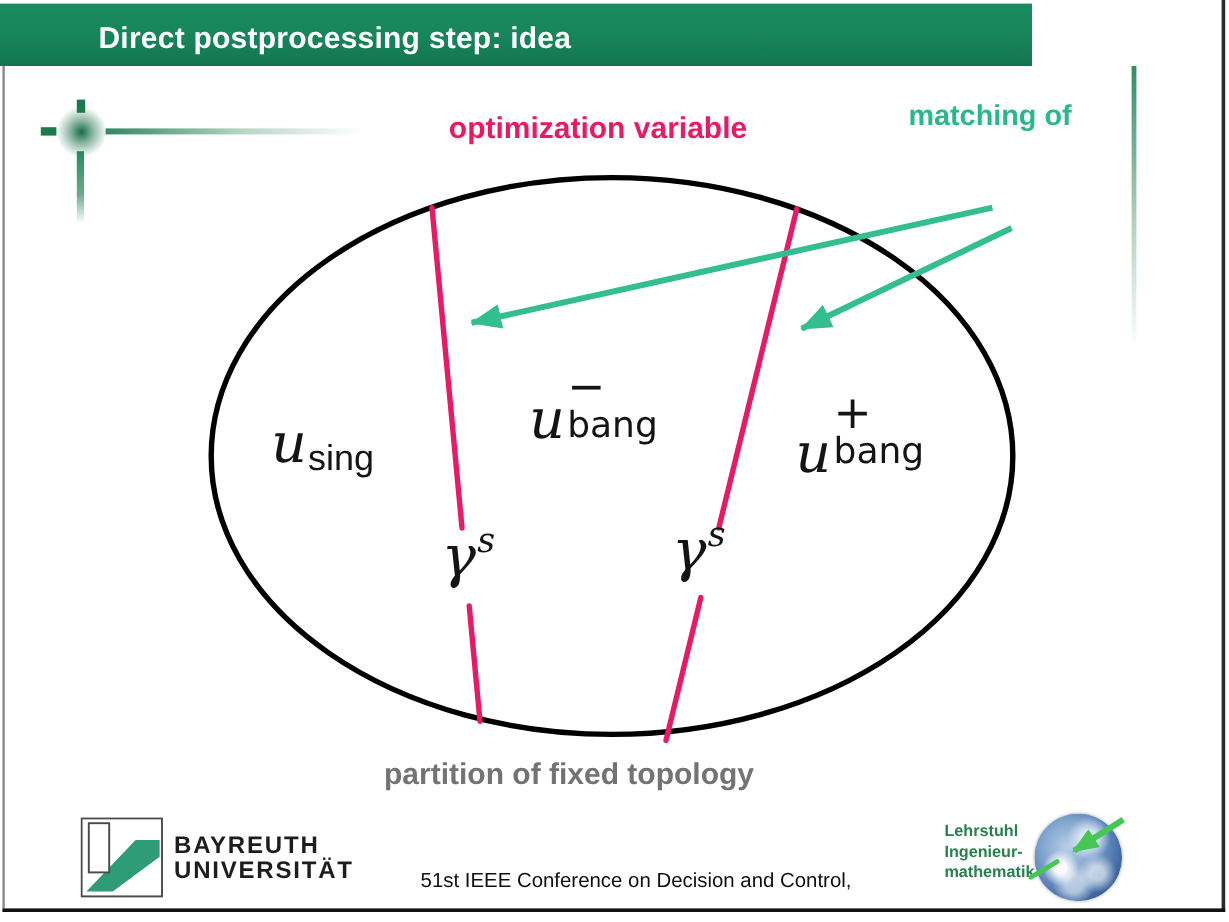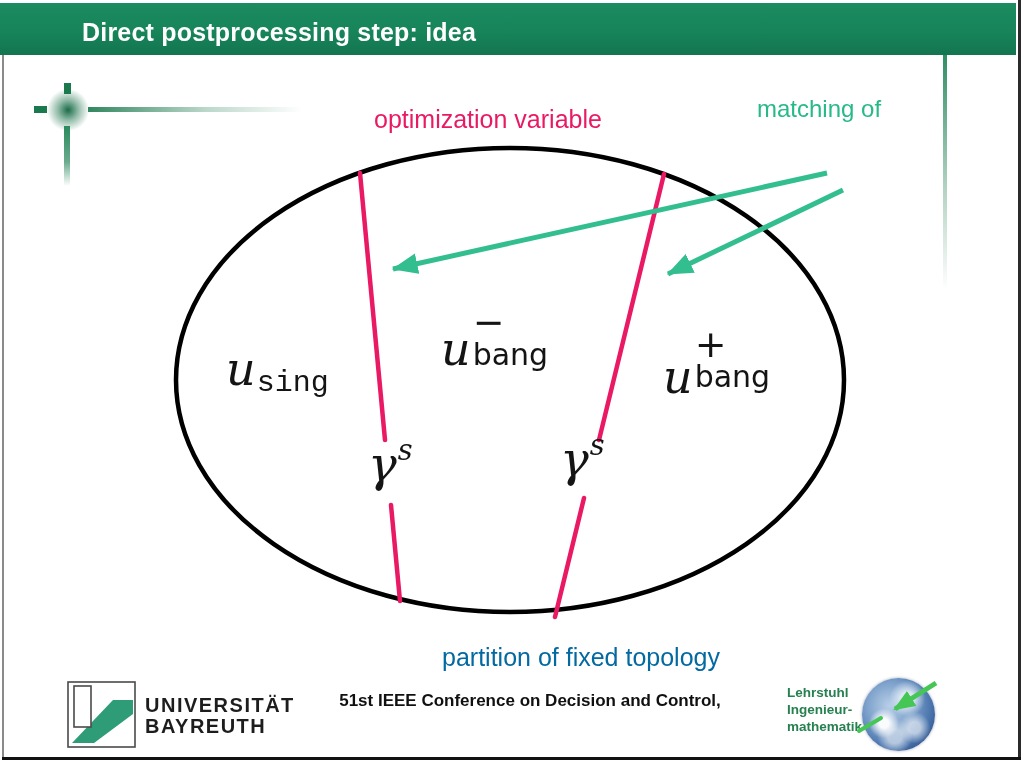--- a/index.html
+++ b/index.html
@@ -2,21 +2,21 @@
 <html><head>
 <meta charset="utf-8">
 <style>
   html,body{margin:0;padding:0;background:#fff;}
   .slide{
     position:relative;width:1024px;height:768px;background:#fff;overflow:hidden;
     font-family:"Liberation Sans",sans-serif;
   }
   
   .header-bar{
-    position:absolute;left:0;top:3px;width:1016px;height:52px;
+    position:absolute;left:0;top:3px;width:860px;height:52px;
     background:linear-gradient(180deg,#1c8b60 0%,#17845a 55%,#137550 100%);
   }
   .header-title{
     position:absolute;left:82px;top:15px;font-size:25px;font-weight:bold;color:#ffffff;
     letter-spacing:.2px;
   }
   
   .border-left{position:absolute;left:2px;top:55px;width:2px;height:702px;background:#8a8a8a;}
   .border-right{position:absolute;left:1018px;top:0;width:3px;height:760px;background:#2b2b2b;}
   .border-bottom{position:absolute;left:2px;top:757px;width:1019px;height:3px;background:#111;}
@@ -29,49 +29,49 @@
     background:radial-gradient(circle,rgba(14,100,62,.95) 0%,rgba(22,110,70,.45) 34%,rgba(255,255,255,0) 68%);}
   .ch-top-dash{position:absolute;left:64px;top:83px;width:7px;height:11px;background:#1a7a4e;}
   .ch-left-dash{position:absolute;left:34px;top:106px;width:13px;height:7px;background:#1a7a4e;}
   .ch-down-line{position:absolute;left:64px;top:126px;width:6px;height:60px;
     background:linear-gradient(180deg,#2a8a5c 0%,#6aab8d 60%,rgba(255,255,255,0) 100%);}
   .ch-right-line{position:absolute;left:88px;top:107px;width:214px;height:5px;
     background:linear-gradient(90deg,rgba(27,122,77,.9) 0%,rgba(120,175,150,.5) 55%,rgba(255,255,255,0) 100%);}
   
   .diagram-svg{position:absolute;left:0;top:0;width:1024px;height:768px;}
   
-  .lbl{position:absolute;font-weight:normal;margin-top:12px;}
+  .lbl{position:absolute;font-weight:bold;}
   .lbl-optimization{left:374px;top:93px;font-size:25px;color:#e91a63;}
   .lbl-matching{left:757px;top:82px;font-size:24px;color:#27b98a;line-height:30px;}
-  .lbl-partition{left:320px;top:631px;width:400px;text-align:right;font-size:25px;color:#0369a1;}
+  .lbl-partition{left:320px;top:631px;width:400px;text-align:left;font-size:25px;color:#737373;}
   
   .math{position:absolute;color:#141414;display:flex;align-items:flex-start;
     font-family:"DejaVu Serif",serif;font-style:italic;}
   .math .base{font-size:46px;line-height:1;}
-  .math .subonly{font-family:Liberation Mono, monospace;font-style:normal;font-size:30px;
+  .math .subonly{font-family:Liberation Sans, sans-serif;font-style:normal;font-size:30px;
     line-height:1;align-self:flex-end;margin:0 0 -6px 1px;}
   .supsub{display:inline-flex;flex-direction:column;align-items:flex-start;margin-left:2px;}
   .supsub .sup{font-family:"DejaVu Sans",sans-serif;font-style:normal;font-size:38px;line-height:.75;}
   .supsub .sub{font-family:"DejaVu Sans",sans-serif;font-style:normal;font-size:30px;line-height:1;margin-top:3px;}
   .math-using{left:226px;top:346px;}
   .math-ubangminus{left:441px;top:308px;}
   .math-ubangminus .base{margin-top:18px;}
   .math-ubangplus{left:663px;top:330px;}
   .math-ubangplus .base{margin-top:24px;}
   .math-gamma{font-size:48px;}
   .math-gamma .base{font-size:48px;}
   .math-gamma .sups{font-size:29px;line-height:1;margin:-4px 0 0 1px;}
   .math-gamma-left{left:368px;top:440px;}
   .math-gamma-right{left:560px;top:435px;}
   
   .logo-svg{position:absolute;left:67px;top:681px;}
   .uni-name{position:absolute;left:145px;top:695px;font-size:20px;font-weight:bold;color:#1d1d1d;
     line-height:21px;letter-spacing:1.5px;}
-  .conference{position:absolute;left:300px;top:691px;width:460px;text-align:center;
-    font-size:17px;font-weight:bold;color:#101010;line-height:20px;}
+  .conference{position:absolute;left:300px;top:724px;width:460px;text-align:center;
+    font-size:17px;font-weight:normal;color:#101010;line-height:20px;}
   .chair{position:absolute;left:787px;top:684px;font-size:13.5px;font-weight:bold;color:#26804f;
     line-height:17px;}
   .earth{
     position:absolute;left:862px;top:678px;width:73px;height:73px;border-radius:50%;
     background:
       radial-gradient(circle at 30% 62%,rgba(255,255,255,.95) 0 7%,rgba(255,255,255,0) 22%),
       radial-gradient(circle at 62% 28%,rgba(235,242,250,.85) 0 9%,rgba(255,255,255,0) 26%),
       radial-gradient(circle at 72% 68%,rgba(255,255,255,.6) 0 8%,rgba(255,255,255,0) 22%),
       radial-gradient(circle at 45% 80%,rgba(220,230,240,.7) 0 10%,rgba(255,255,255,0) 25%),
       radial-gradient(circle at 38% 38%,#b9cfe8 0%,#7fa3cc 35%,#4a74ad 65%,#27497e 88%,#16305c 100%);
@@ -152,22 +152,22 @@
 
   <div class="lbl lbl-partition">partition of fixed topology</div>
 
   <svg class="logo-svg" width="70" height="68" viewBox="0 0 70 68">
     <rect x="1" y="1" width="67" height="65" fill="#ffffff" stroke="#4a4a4a" stroke-width="1.6"></rect>
     <polygon points="5,62 46,19 66,19 66,33 27,62" fill="#2e9c76"></polygon>
     <rect x="7" y="5" width="17" height="41" fill="#ffffff" stroke="#4a4a4a" stroke-width="1.6"></rect>
   </svg>
 
   <div class="uni-name">
+    <div>BAYREUTH</div>
     <div>UNIVERSITÄT</div>
-    <div>BAYREUTH</div>
   </div>
 
   <div class="conference">
     <div>51st IEEE Conference on Decision and Control,</div>
   </div>
 
   <div class="chair">
     <div>Lehrstuhl</div>
     <div>Ingenieur-</div>
     <div>mathematik</div>

